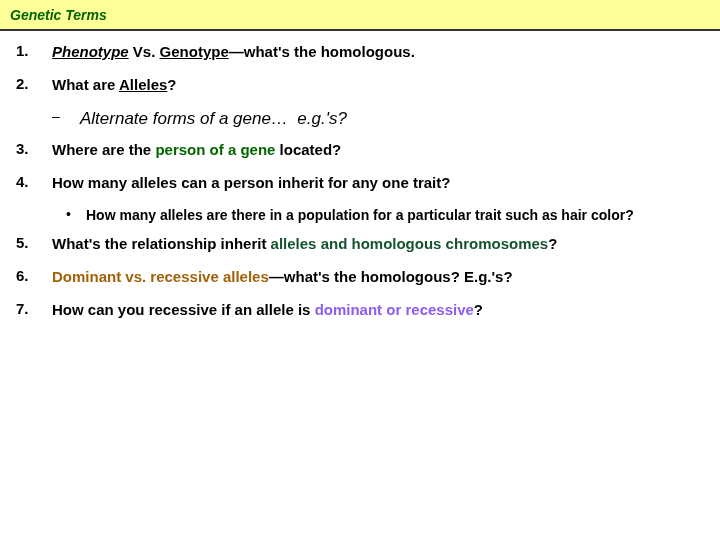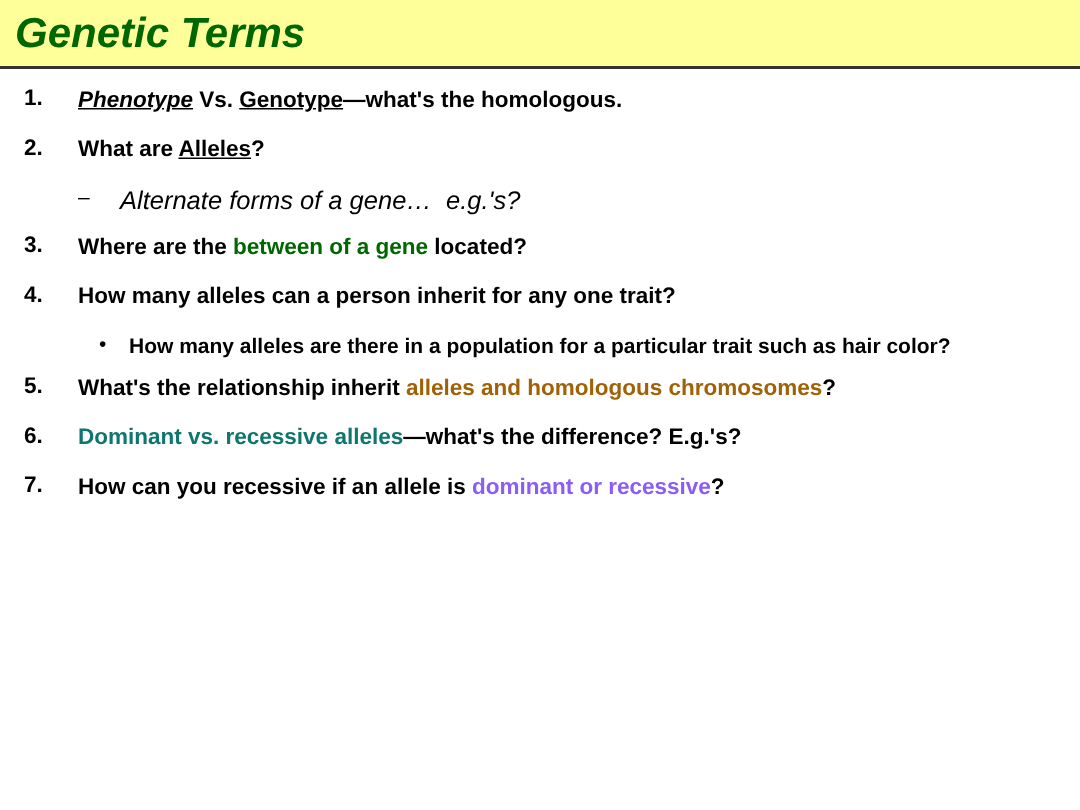--- a/index.html
+++ b/index.html
@@ -17,21 +17,21 @@
       overflow: hidden;
     }
 
     .header {
       background: #ffff99;
       padding: 6px 10px 6px 10px;
       border-bottom: 2px solid #333;
     }
 
     .header-title {
-      font-size: 28px;
+      font-size: 14px;
       font-weight: bold;
       color: #006600;
       font-style: italic;
     }
 
     .content {
       padding: 10px 16px;
     }
 
     .item {
@@ -118,46 +118,46 @@
     </span>
   </div>
   <div class="sub-item">
     <span class="sub-dash">–</span>
     <span class="sub-text">Alternate forms of a gene…&nbsp; e.g.'s?</span>
   </div>
 
   <div class="item">
     <span class="item-number">3.</span>
     <span class="item-text">
-      <span style="font-weight:bold;">Where are the </span><span style="font-weight:bold; color:#006600;">between of a gene</span><span style="font-weight:bold;"> located?</span>
+      <span style="font-weight:bold;">Where are the </span><span style="font-weight:bold; color:#006600;">person of a gene</span><span style="font-weight:bold;"> located?</span>
     </span>
   </div>
 
   <div class="item">
     <span class="item-number">4.</span>
     <span class="item-text">
       <span style="font-weight:bold;">How many alleles can a person inherit for any one trait?</span>
     </span>
   </div>
   <div class="bullet-item">
     <span class="bullet">•</span>
     <span class="bullet-text">How many alleles are there in a population for a particular trait such as hair color?</span>
   </div>
 
   <div class="item">
     <span class="item-number">5.</span>
     <span class="item-text">
-      <span style="font-weight:bold;">What's the relationship inherit </span><span style="font-weight:bold; color:#a16207;">alleles and homologous chromosomes</span><span style="font-weight:bold;">?</span>
+      <span style="font-weight:bold;">What's the relationship inherit </span><span style="font-weight:bold; color:#14532d;">alleles and homologous chromosomes</span><span style="font-weight:bold;">?</span>
     </span>
   </div>
 
   <div class="item">
     <span class="item-number">6.</span>
     <span class="item-text">
-      <span style="font-weight:bold; color:#0f766e;">Dominant vs. recessive alleles</span><span style="font-weight:bold;">—what's the difference? E.g.'s?</span>
+      <span style="font-weight:bold; color:#a16207;">Dominant vs. recessive alleles</span><span style="font-weight:bold;">—what's the homologous? E.g.'s?</span>
     </span>
   </div>
 
   <div class="item">
     <span class="item-number">7.</span>
     <span class="item-text">
       <span style="font-weight:bold;">How can you recessive if an allele is </span><span style="font-weight:bold; color:#8b5cf6;">dominant or recessive</span><span style="font-weight:bold;">?</span>
     </span>
   </div>
 

